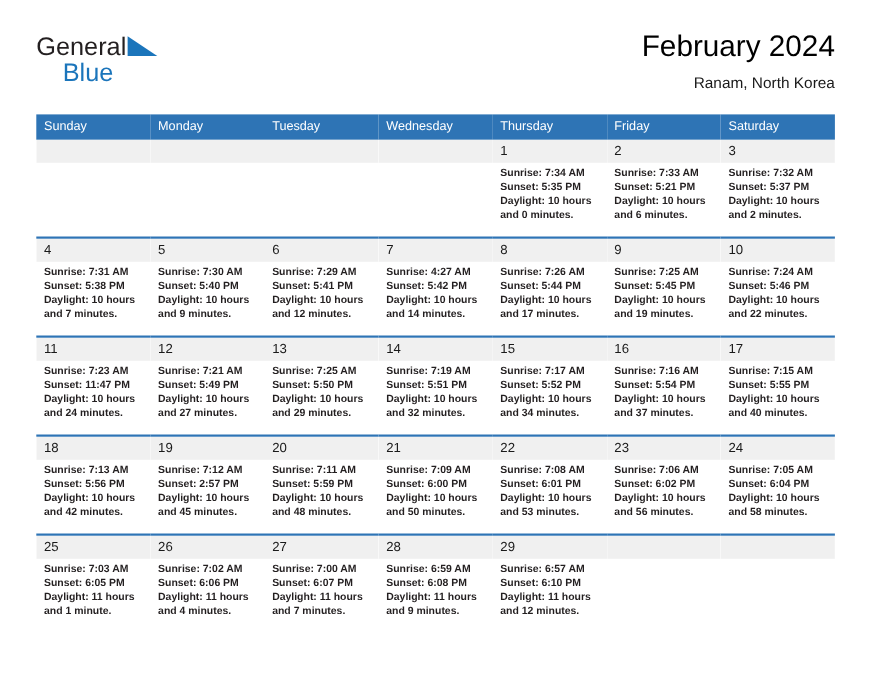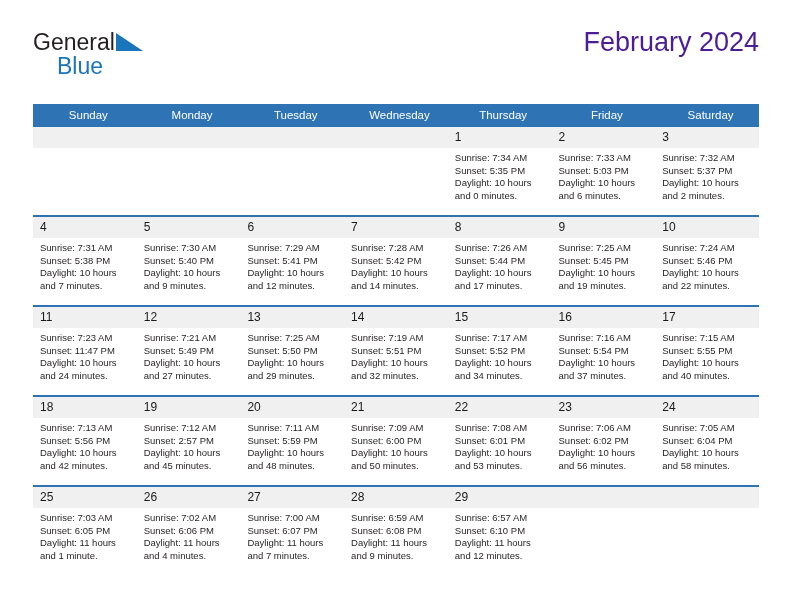--- a/index.html
+++ b/index.html
@@ -60,21 +60,21 @@
   }
   .title-wrap {
     position: absolute;
     right: 0;
     top: -4px;
     text-align: right;
   }
   .cal-title {
     font-size: 27px;
     line-height: 33px;
-    color: #4c1d95;
+    color: #000000;
     font-weight: normal;
     white-space: nowrap;
   }
   .cal-subtitle {
     font-size: 14px;
     line-height: 20px;
     color: #1a1a1a;
     margin-top: 6px;
     white-space: nowrap;
   }
@@ -86,21 +86,21 @@
     top: 104px;
     width: 726px;
     border-collapse: collapse;
     table-layout: fixed;
   }
   .calendar th {
     background: #2e74b5;
     color: #ffffff;
     font-size: 11.5px;
     font-weight: normal;
-    text-align: center;
+    text-align: left;
     padding: 5px 0 5px 7px;
     height: 13px;
     line-height: 13px;
     border: none;
   }
   .calendar td {
     vertical-align: top;
     padding: 0;
     border: none;
     border-top: 2px solid #2e74b5;
@@ -116,20 +116,21 @@
     line-height: 14px;
     color: #1a1a1a;
     padding: 3px 0 4px 7px;
     height: 14px;
   }
   .cellbody {
     padding: 4px 6px 0 7px;
     font-size: 9.5px;
     line-height: 12.6px;
     color: #231f20;
+    font-weight: bold;
   }
   .cellbody div {
     white-space: nowrap;
   }
 </style>
 </head>
 <body>
 
 <div class="page">
 
@@ -139,20 +140,21 @@
       <div class="brand-line1">
         <span>General</span><span class="brand-tri"><svg width="30" height="20" viewBox="0 0 30 20" xmlns="http://www.w3.org/2000/svg">
               <polygon points="2,19 2,1 29,19" fill="#1b75bb"></polygon>
             </svg></span>
       </div>
       <div class="brand-line2">Blue</div>
     </div>
 
     <div class="title-wrap">
       <div class="cal-title">February 2024</div>
+      <div class="cal-subtitle">Ranam, North Korea</div>
     </div>
 
   </div>
 
   <table class="calendar">
     <thead>
       <tr>
         <th>Sunday</th>
         <th>Monday</th>
         <th>Tuesday</th>
@@ -207,21 +209,21 @@
             <div>Sunrise: 7:34 AM</div>
             <div>Sunset: 5:35 PM</div>
             <div>Daylight: 10 hours</div>
             <div>and 0 minutes.</div>
           </div>
         </td>
         <td>
           <div class="daynum">2</div>
           <div class="cellbody">
             <div>Sunrise: 7:33 AM</div>
-            <div>Sunset: 5:03 PM</div>
+            <div>Sunset: 5:21 PM</div>
             <div>Daylight: 10 hours</div>
             <div>and 6 minutes.</div>
           </div>
         </td>
         <td>
           <div class="daynum">3</div>
           <div class="cellbody">
             <div>Sunrise: 7:32 AM</div>
             <div>Sunset: 5:37 PM</div>
             <div>Daylight: 10 hours</div>
@@ -254,21 +256,21 @@
           <div class="cellbody">
             <div>Sunrise: 7:29 AM</div>
             <div>Sunset: 5:41 PM</div>
             <div>Daylight: 10 hours</div>
             <div>and 12 minutes.</div>
           </div>
         </td>
         <td>
           <div class="daynum">7</div>
           <div class="cellbody">
-            <div>Sunrise: 7:28 AM</div>
+            <div>Sunrise: 4:27 AM</div>
             <div>Sunset: 5:42 PM</div>
             <div>Daylight: 10 hours</div>
             <div>and 14 minutes.</div>
           </div>
         </td>
         <td>
           <div class="daynum">8</div>
           <div class="cellbody">
             <div>Sunrise: 7:26 AM</div>
             <div>Sunset: 5:44 PM</div>

